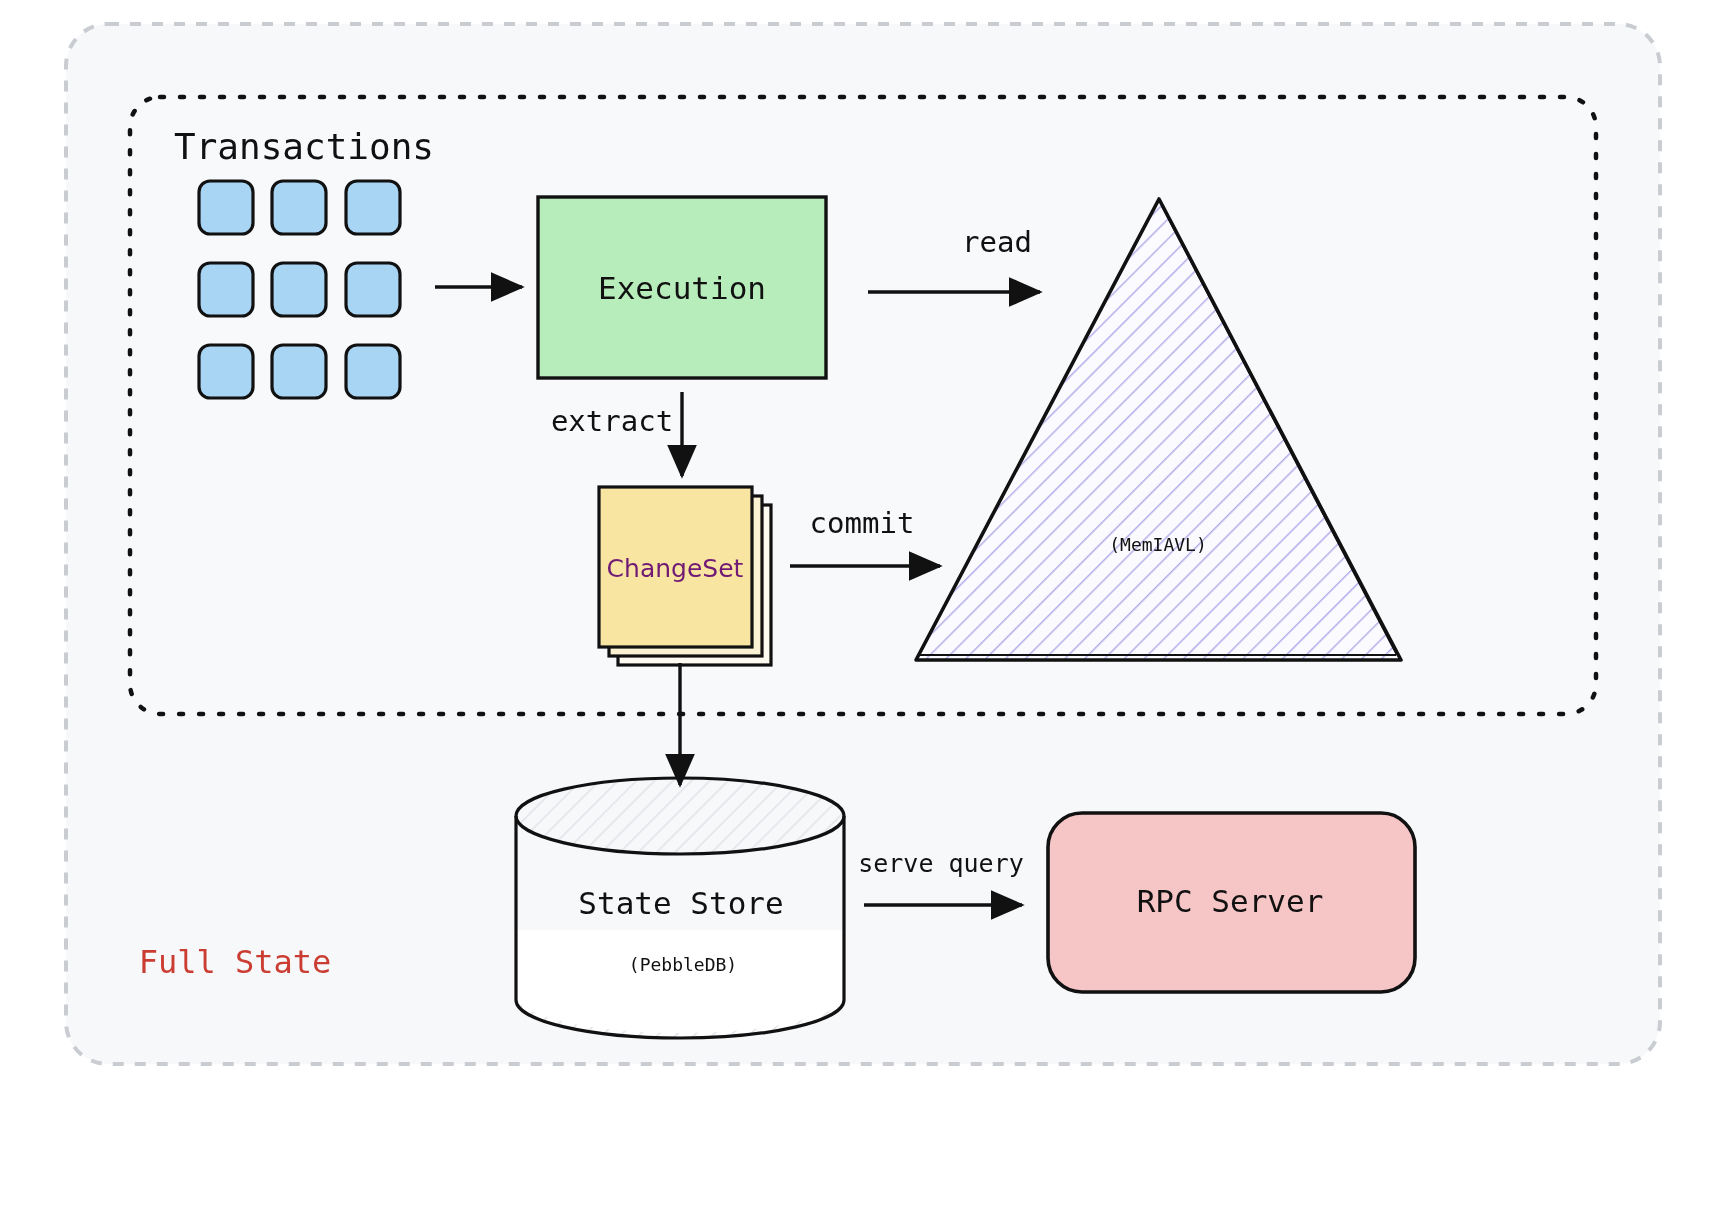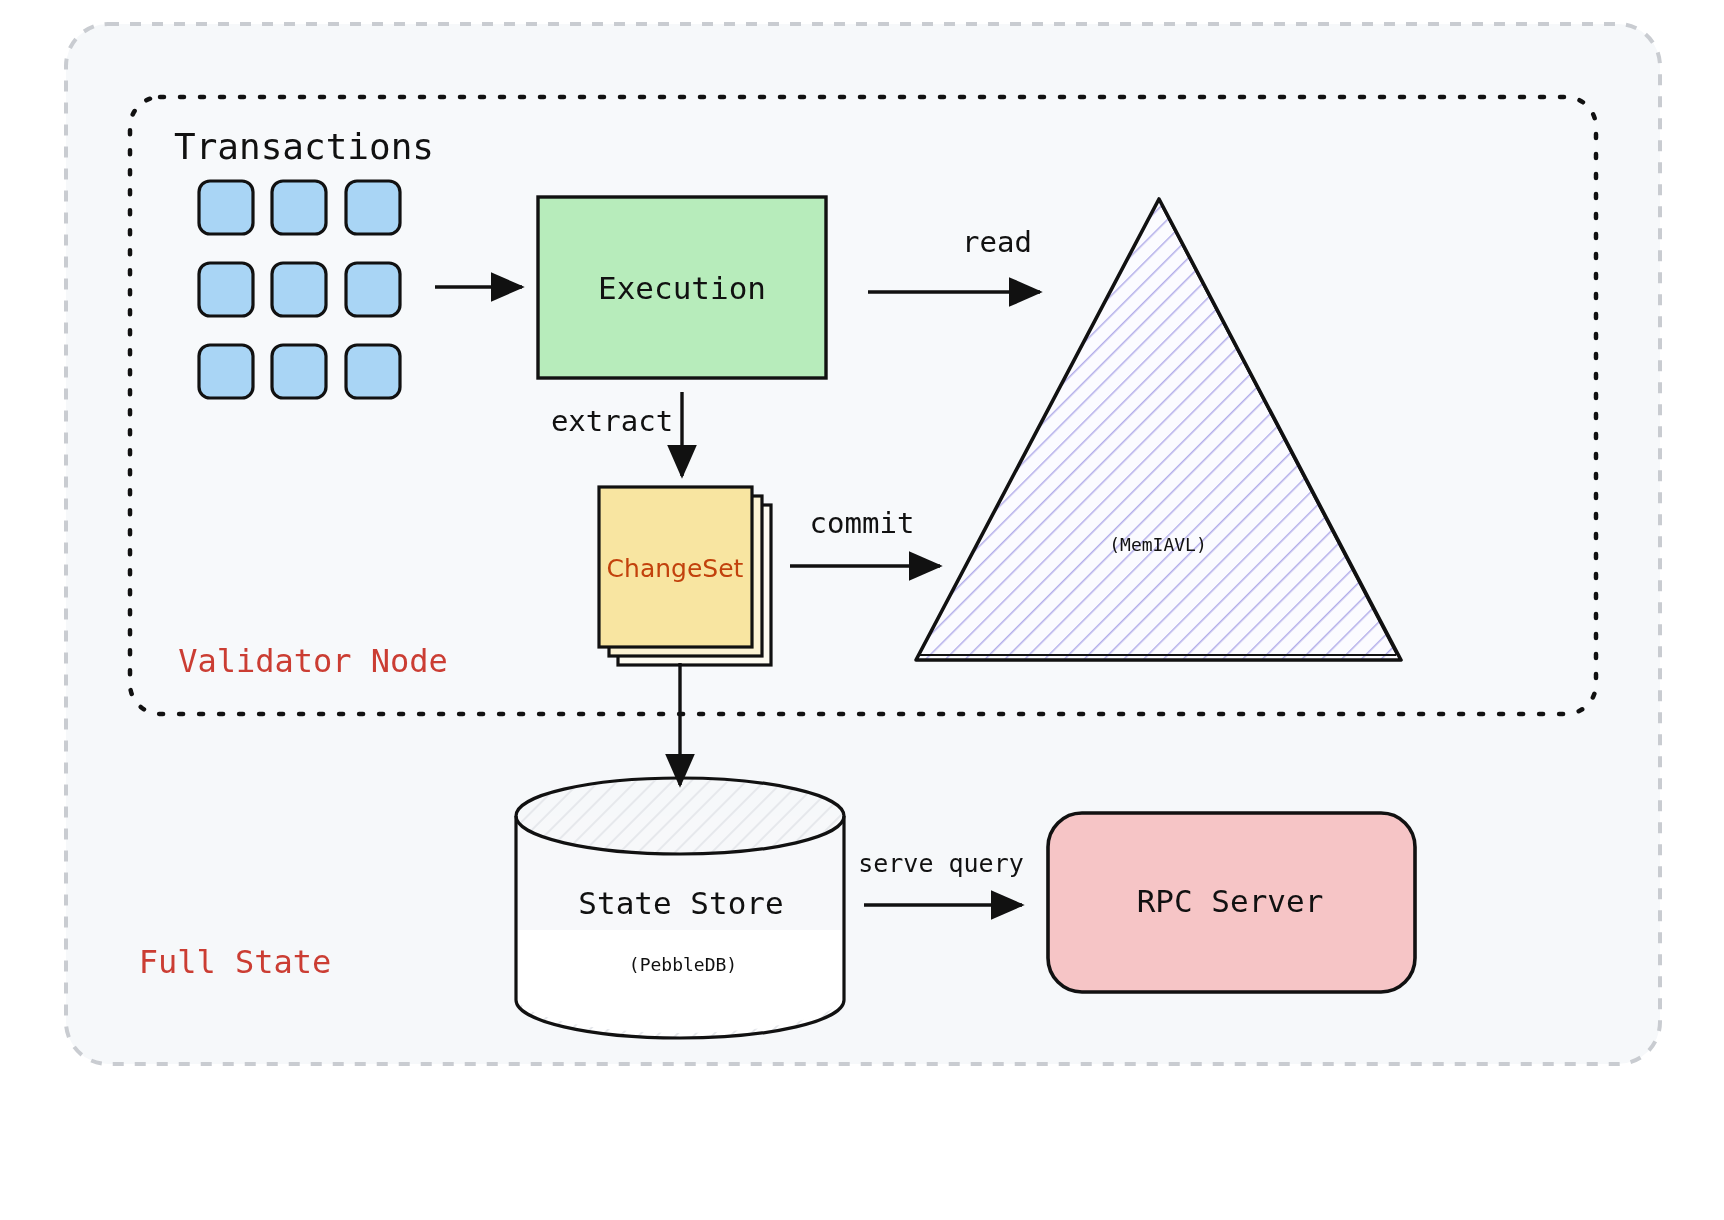--- a/index.html
+++ b/index.html
@@ -47,21 +47,21 @@
     font-size: 25px;
   }
   .zone-label {
     font-size: 32px;
     color: #cb3d33;
     font-weight: 500;
   }
   .changeset-label {
     font-family: "DejaVu Sans", "Liberation Sans", sans-serif;
     font-size: 25px;
-    color: #c2410c;
+    color: #701a75;
   }
   .tx-title {
     font-size: 36px;
   }
 </style>
 </head>
 <body>
 
 <div id="canvas">
 
@@ -137,16 +137,15 @@
   <div class="lbl lbl-center node-title" style="left:681px; top:903px;">State Store</div>
   <div class="lbl lbl-center node-sub" style="left:683px; top:964px;text-align:right;">(PebbleDB)</div>
 
   <div class="lbl lbl-center node-title" style="left:1230px; top:901px;">RPC Server</div>
 
   <div class="lbl lbl-center edge-label" style="left:956px; top:242px;margin-left:41px;">read</div>
   <div class="lbl lbl-center edge-label" style="left:612px; top:421px;">extract</div>
   <div class="lbl lbl-center edge-label" style="left:862px; top:523px;">commit</div>
   <div class="lbl lbl-center edge-label-sm" style="left:941px; top:863px;text-align:right;">serve query</div>
 
-  <div class="lbl lbl-center zone-label" style="left:313px; top:661px;">Validator Node</div>
   <div class="lbl lbl-center zone-label" style="left:235px; top:962px;">Full State</div>
 
 </div>
 
 </body></html>

